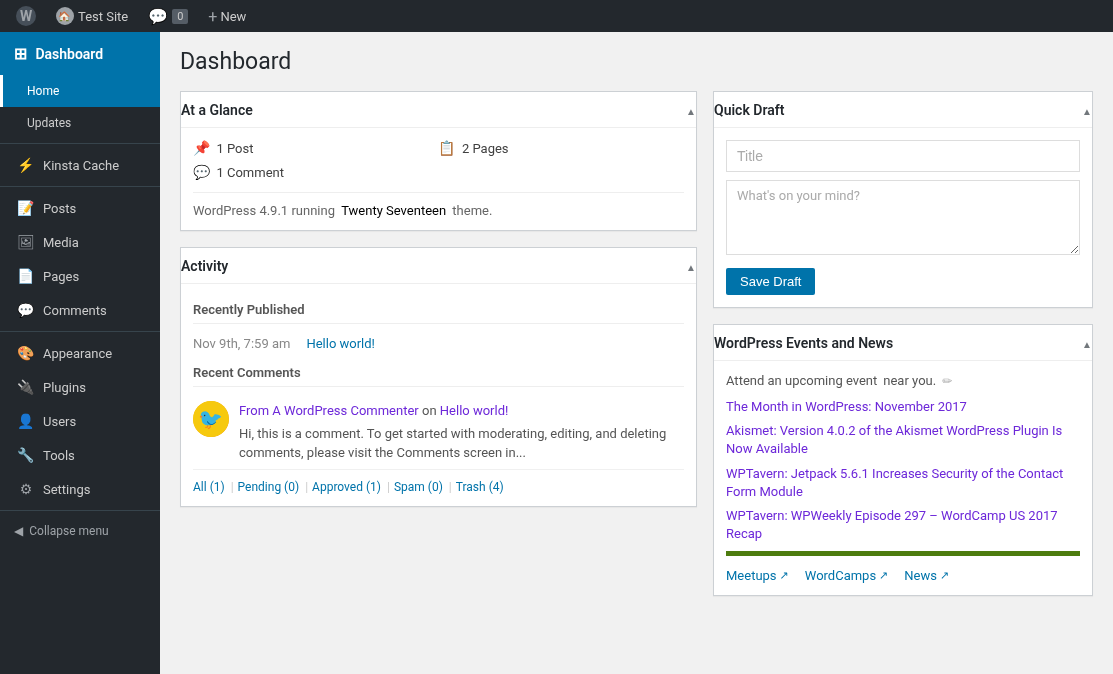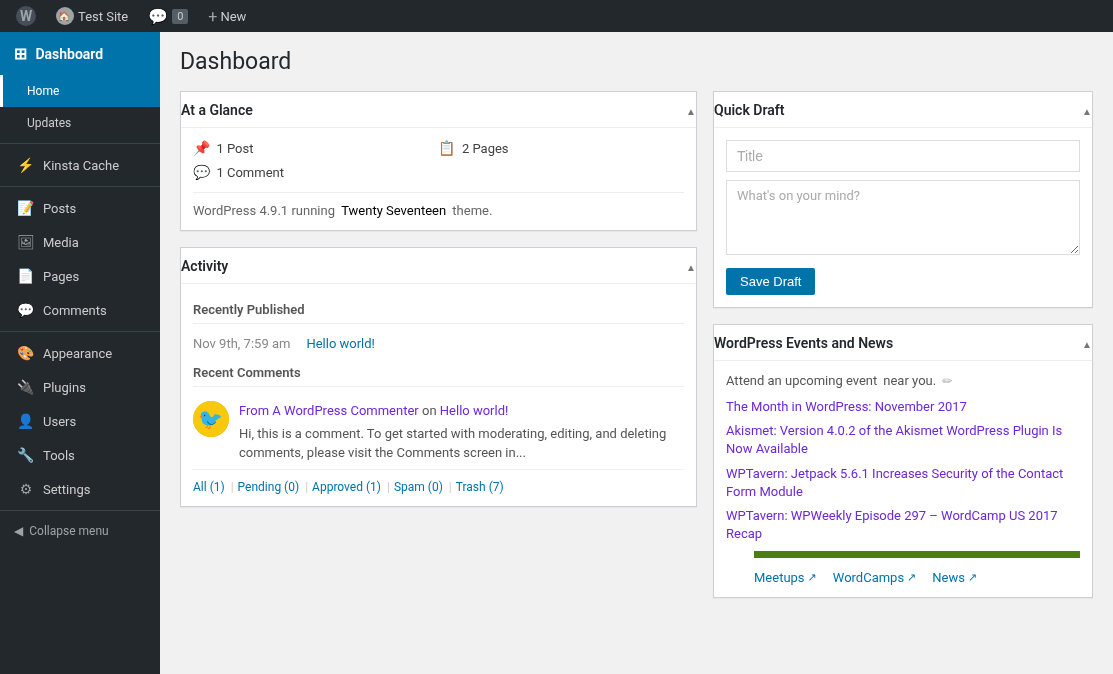--- a/index.html
+++ b/index.html
@@ -217,21 +217,21 @@
     .events-no-events a { color: #0073aa; text-decoration: none; }
     .news-item {
       margin-bottom: 6px;
     }
     .news-item a {
       color: #6d28d9; text-decoration: none; font-size: 13px;
       display: block; line-height: 1.4;
     }
     .events-links {
       display: flex; gap: 16px; padding-top: 12px;
-      border-top: 7px solid #4d7c0f; margin-top: 8px; margin-left: 28px;
+      border-top: 5px solid #4d7c0f; margin-top: 8px;
     }
     .events-links a {
       color: #0073aa; text-decoration: none; font-size: 13px;
       display: flex; align-items: center; gap: 3px;
     }
     .ext-link-icon { font-size: 11px; }
 
     
     .triangle-up::after { content: "▲"; font-size: 10px; color: #72777c; }
   </style>
@@ -381,21 +381,21 @@
             </div>
             <div class="comment-links">
               <a>All (1)</a>
               <span class="sep">|</span>
               <a>Pending (0)</a>
               <span class="sep">|</span>
               <a>Approved (1)</a>
               <span class="sep">|</span>
               <a>Spam (0)</a>
               <span class="sep">|</span>
-              <a>Trash (7)</a>
+              <a>Trash (4)</a>
             </div>
           </div>
         </div>
       </div>
 
       <div>
 
         <div class="widget-box">
           <div class="widget-header">
             <h3>Quick Draft</h3>

